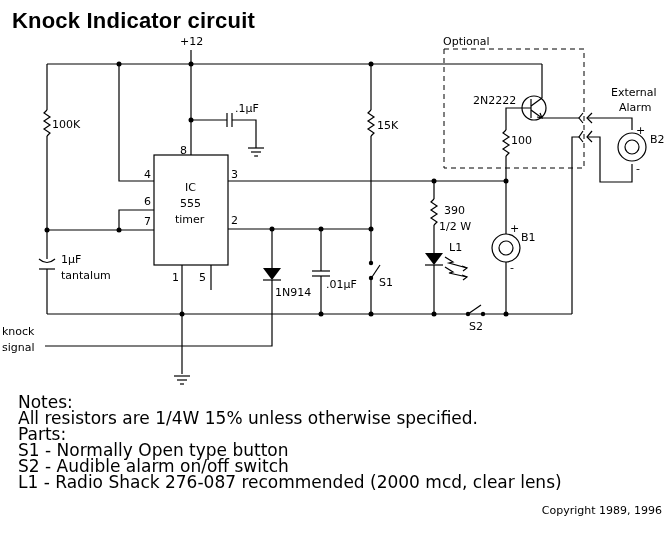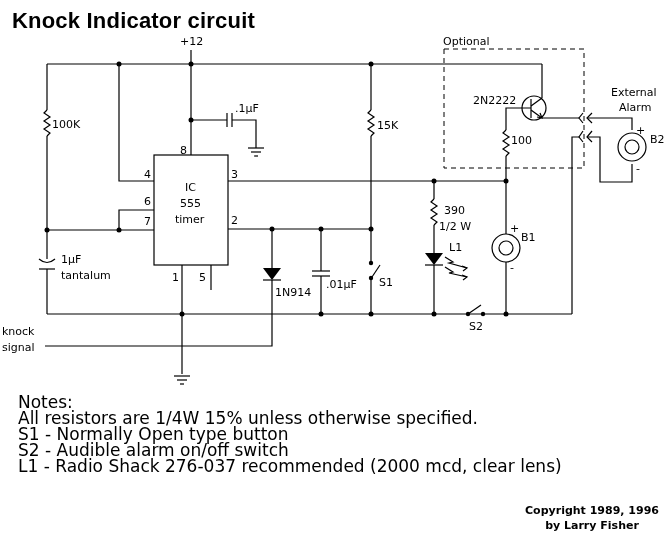--- a/index.html
+++ b/index.html
@@ -8,21 +8,21 @@
   #title { position:absolute; left:12px; top:8px; font-family:"Liberation Sans", sans-serif;
            font-weight:bold; font-size:22px; letter-spacing:0.2px; }
   svg { position:absolute; left:0; top:0; }
   svg text { font-family:"DejaVu Sans", sans-serif; font-size:11px; fill:#000; }
   .w { stroke:#000; stroke-width:1.2; fill:none; }
   .dot { fill:#000; }
   #notes { position:absolute; left:18px; top:394px; font-size:17px; line-height:16.1px;
            font-family:"DejaVu Sans", sans-serif; }
   #notes div { white-space:nowrap; }
   #copyright { position:absolute; left:522px; top:503px; font-size:11px; line-height:15px;
-               text-align:center; width:140px;font-weight:bold; }
+               text-align:right; width:140px; }
 </style>
 </head>
 <body>
 
 <div id="title">Knock Indicator circuit</div>
 
 <svg width="666" height="540" viewBox="0 0 666 540">
 
   <text x="180" y="45">+12</text>
   <line class="w" x1="191" y1="50" x2="191" y2="64"></line>
@@ -212,21 +212,21 @@
   <text x="636" y="134">+</text>
   <text x="636" y="172">-</text>
   <text x="650" y="143">B2</text>
   <text x="611" y="96">External</text>
   <text x="619" y="111">Alarm</text>
 </svg>
 
 <div id="notes">
   <div>Notes:</div>
   <div>All resistors are 1/4W 15% unless otherwise specified.</div>
+  <div>Parts:</div>
   <div>S1 - Normally Open type button</div>
   <div>S2 - Audible alarm on/off switch</div>
-  <div>L1 - Radio Shack 276-037 recommended (2000 mcd, clear lens)</div>
+  <div>L1 - Radio Shack 276-087 recommended (2000 mcd, clear lens)</div>
 </div>
 
 <div id="copyright">
   <div>Copyright 1989, 1996</div>
-  <div>by Larry Fisher</div>
 </div>
 
 </body></html>

